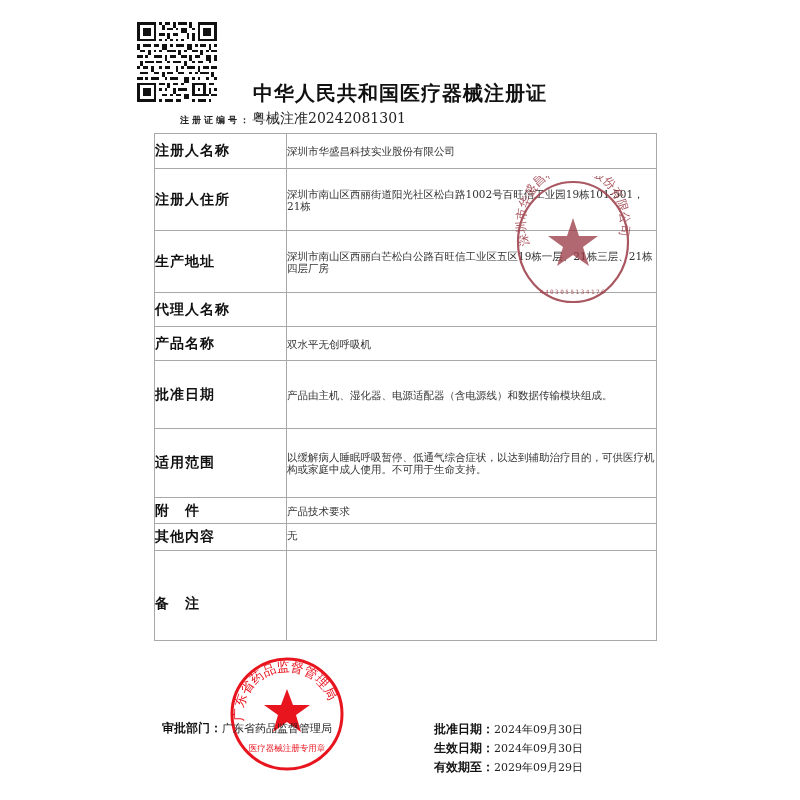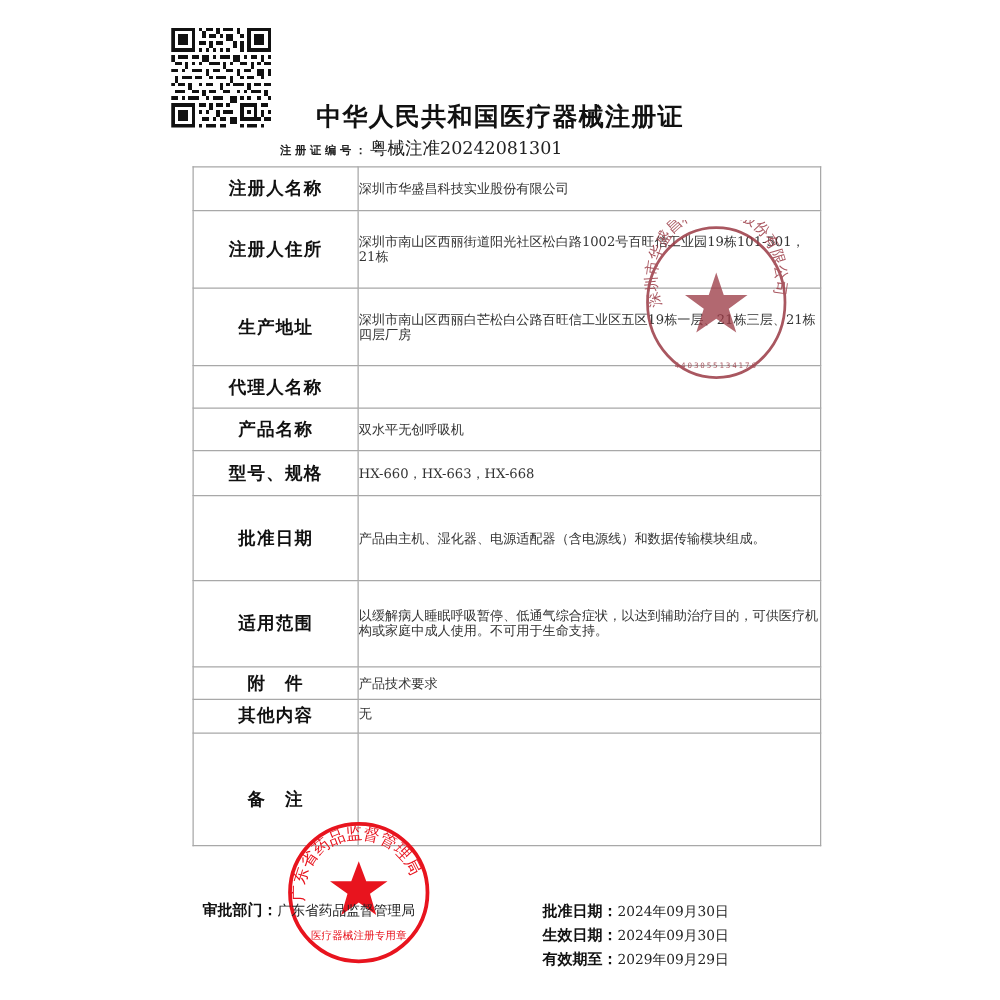--- a/index.html
+++ b/index.html
@@ -13,30 +13,30 @@
   .qr svg { width: 80px; height: 80px; display: block; }
   .title {
     position: absolute; left: 0; width: 800px; top: 80px; text-align: center;
     font-family: Liberation Serif, serif; font-weight: bold;
     font-size: 20px; letter-spacing: 1px; color: #111;
   }
   .regno {
     position: absolute; left: 180px; top: 110px; font-size: 9px; color: #222;
     font-family: "DejaVu Sans", sans-serif;
   }
-  .regno .lbl { font-weight: bold; letter-spacing: 3px; margin-left: 44px; }
+  .regno .lbl { font-weight: bold; letter-spacing: 3px; }
   .regno .val { font-family: "DejaVu Serif", serif; font-size: 14px; }
 
   table.cert {
     position: absolute; left: 154px; top: 133px; width: 503px;
     border-collapse: collapse; table-layout: fixed;
   }
   table.cert td { border: 1px solid #a8a8a8; padding: 0; vertical-align: middle; }
   td.lab {
-    width: 131px; text-align: center;
+    width: 131px; 
     font-family: "DejaVu Sans", "Liberation Sans", sans-serif; font-weight: bold;
     font-size: 14px; color: #111; letter-spacing: 1px;
   }
   td.val {
     padding-left: 4px; padding-right: 8px;
     font-size: 10.5px; line-height: 12px; color: #333;
   }
   td.val.top { vertical-align: top; }
 
   .seal1 { position: absolute; left: 513px; top: 176px; width: 120px; height: 130px; opacity: 0.85; }
@@ -104,24 +104,20 @@
     <td class="val">深圳市南山区西丽白芒松白公路百旺信工业区五区19栋一层、21栋三层、21栋四层厂房</td>
   </tr>
   <tr style="height:34px">
     <td class="lab">代理人名称</td>
     <td class="val"></td>
   </tr>
   <tr style="height:34px">
     <td class="lab">产品名称</td>
     <td class="val">双水平无创呼吸机</td>
   </tr>
-  <tr style="height:36px">
-    <td class="lab">型号、规格</td>
-    <td class="val">HX-660，HX-663，HX-668</td>
-  </tr>
   <tr style="height:68px">
     <td class="lab">批准日期</td>
     <td class="val">产品由主机、湿化器、电源适配器（含电源线）和数据传输模块组成。</td>
   </tr>
   <tr style="height:69px">
     <td class="lab">适用范围</td>
     <td class="val">以缓解病人睡眠呼吸暂停、低通气综合症状，以达到辅助治疗目的，可供医疗机构或家庭中成人使用。不可用于生命支持。</td>
   </tr>
   <tr style="height:26px">
     <td class="lab">附　件</td>

